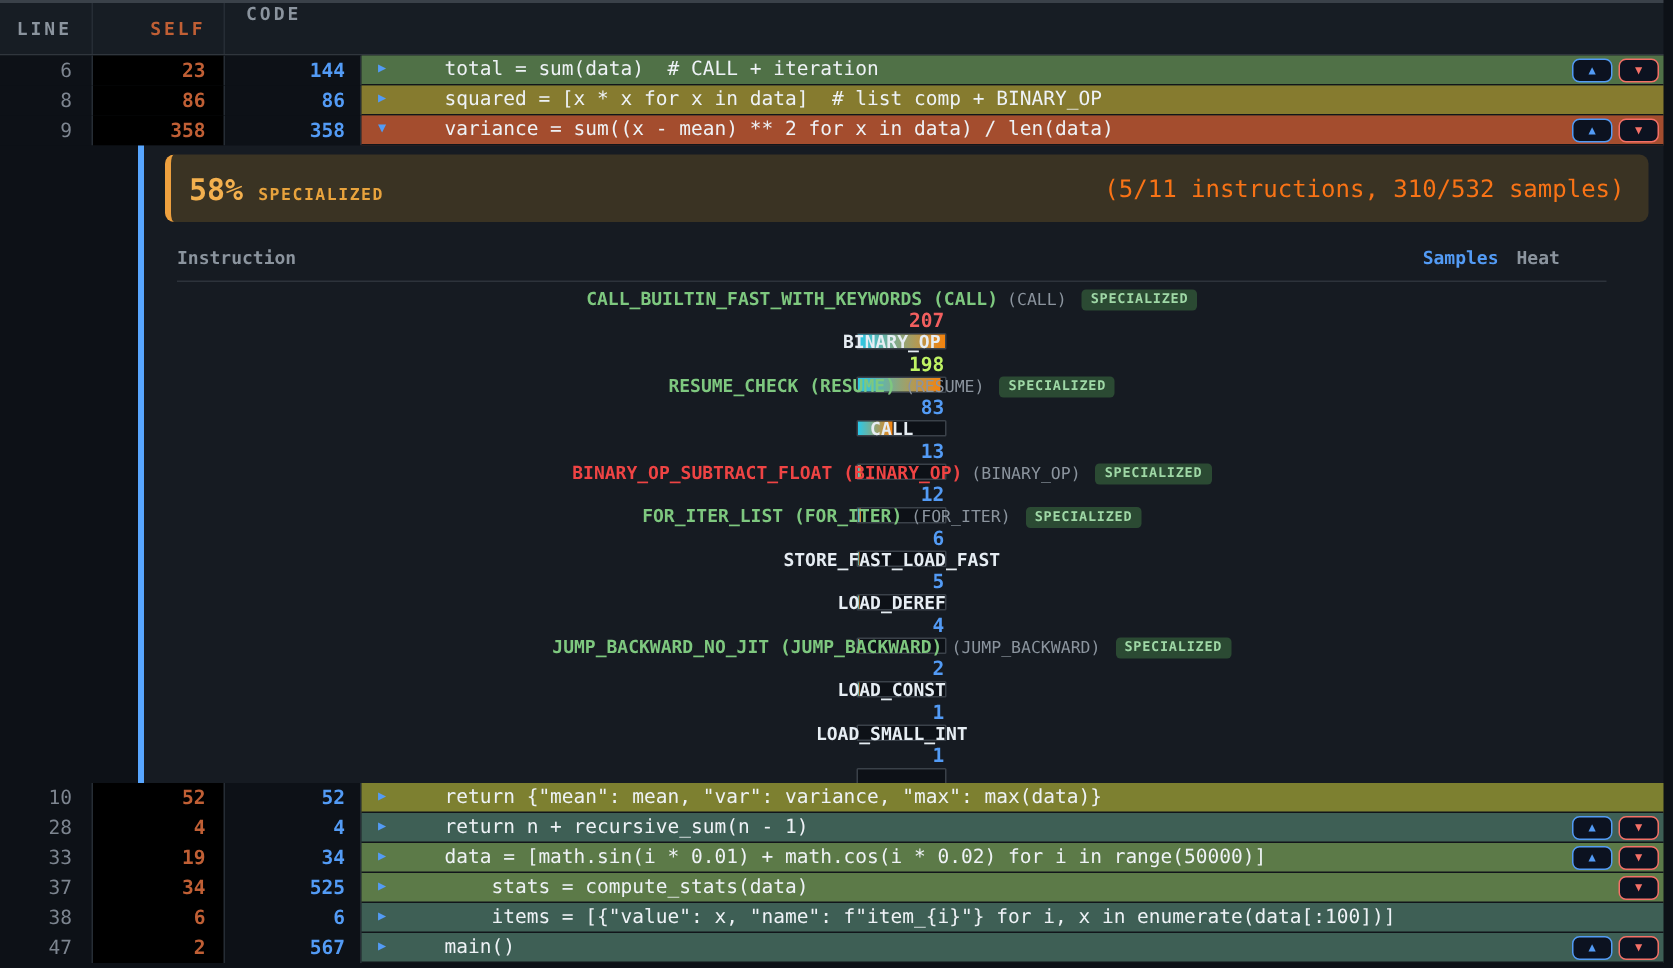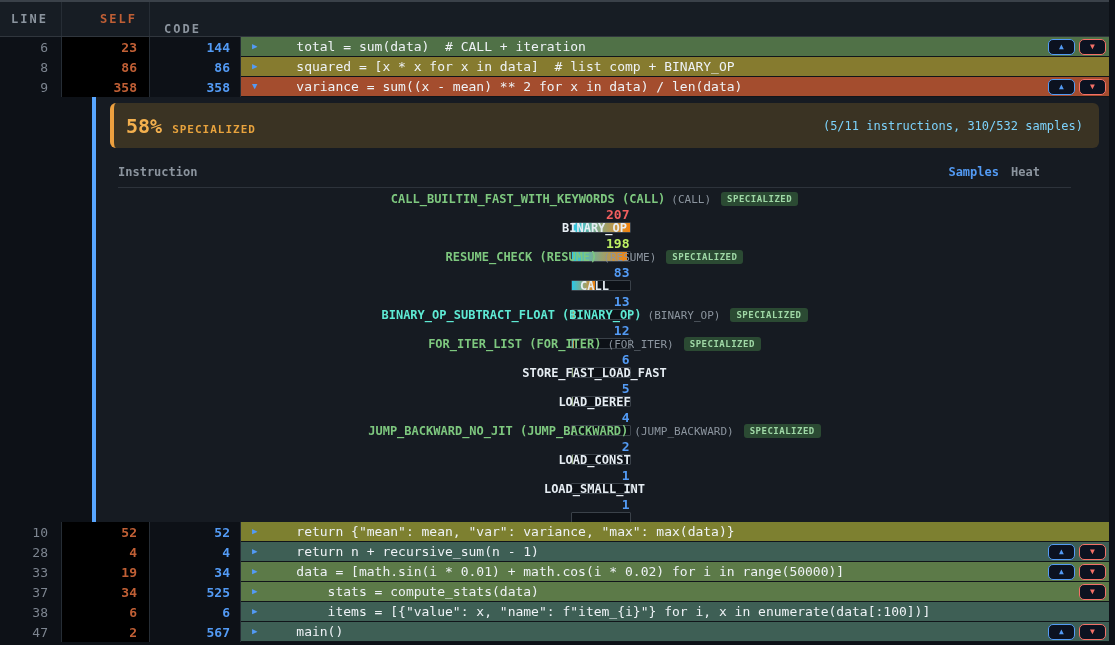--- a/index.html
+++ b/index.html
@@ -2,21 +2,21 @@
 <html><head>
 <meta charset="utf-8">
 <style>
   * { box-sizing: border-box; margin: 0; padding: 0; }
   html, body { width: 1115px; height: 645px; background: #0d1117; overflow: hidden;
     font-family: "DejaVu Sans Mono", "Liberation Mono", monospace; }
   .app { width: 1109px; border-top: 2px solid #3a4149; }
 
   
   .hdr { display: flex; height: 35px; background: #171d24; border-bottom: 1px solid #30363d;
-    align-items: flex-end; font-size: 12px; font-weight: bold; letter-spacing: 2px; color: #8b949e; }
+    align-items: flex-start; font-size: 12px; font-weight: bold; letter-spacing: 2px; color: #8b949e; }
   .c-line  { width: 62px;  text-align: right; padding-right: 13px; border-right: 1px solid #262d35; height: 100%; display:flex; align-items:center; justify-content:flex-end; }
   .c-self  { width: 88px;  text-align: right; padding-right: 12px; border-right: 1px solid #262d35; height: 100%; display:flex; align-items:center; justify-content:flex-end; }
   .c-total { width: 91px;  text-align: right; padding-right: 10px; border-right: 1px solid #262d35; height: 100%; display:flex; align-items:center; justify-content:flex-end; }
   .c-code  { flex: 1; padding-left: 14px; }
   .hdr .self-h  { color: #c05f35; }
   .hdr .total-h { color: #539bf5; }
 
   
   .crow { display: flex; height: 20px; font-size: 13px; line-height: 19px; }
   .crow .c-line  { color: #7d8590; background: #0d1117; font-weight: normal; font-size: 13px; letter-spacing: 0; }
@@ -35,21 +35,21 @@
   .panel { display: flex; height: 425px; }
   .panel-gutter { width: 92px; background: #0d1117; flex: none; }
   .panel-accent { width: 4px; background: #58a6ff; flex: none; }
   .panel-body { flex: 1; background: #161b22; padding: 6px 10px 0 14px; }
 
   .banner { height: 45px; background: #3a3323; border-left: 4px solid #eda03f; border-radius: 6px;
     display: flex; align-items: center; justify-content: space-between; padding: 0 16px 0 12px; margin-bottom: 9px; }
   .banner-left { display: flex; align-items: baseline; gap: 10px; }
   .banner-pct { font-size: 20px; font-weight: bold; color: #f3b04e; }
   .banner-lbl { font-size: 11px; font-weight: bold; color: #e8a33d; letter-spacing: 1px; }
-  .banner-detail { font-size: 12px; color: #7dd3fc; }
+  .banner-detail { font-size: 16px; color: #f97316; }
 
   .itable { margin: 0 28px 0 8px; }
   .ithdr { display: flex; height: 31px; align-items: center; border-bottom: 1px solid #2d333b;
     font-size: 12px; font-weight: bold; color: #8b949e; }
   .icol-name { flex: 1; }
   .icol-samples { width: 70px; text-align: right; }
   .icol-heat { width: 60px; margin-left: 12px; flex: none; }
   .ithdr .samples-h { color: #539bf5; }
   .irow { display: flex; height: 29px; align-items: center; flex-direction: column; }
   .iname { font-size: 12px; font-weight: bold; white-space: nowrap; }
@@ -156,21 +156,21 @@
 
         <div class="irow">
           <div class="icol-name"><span class="iname" style="color: rgb(230, 237, 243);">CALL</span></div>
           <div class="isamples" style="color: rgb(83, 155, 245);">13</div>
           <div class="heatbar">
               <div class="heatfill" style="width: 5%;"></div>
             </div>
         </div>
 
         <div class="irow">
-          <div class="icol-name"><span class="iname" style="color: #5eead4; text-align: center;">BINARY_OP_SUBTRACT_FLOAT (BINARY_OP)</span><span class="ibase">(BINARY_OP)</span><span class="badge">SPECIALIZED</span></div>
+          <div class="icol-name"><span class="iname" style="color: #ef4444; text-align: center;">BINARY_OP_SUBTRACT_FLOAT (BINARY_OP)</span><span class="ibase">(BINARY_OP)</span><span class="badge">SPECIALIZED</span></div>
           <div class="isamples" style="color: rgb(83, 155, 245);">12</div>
           <div class="heatbar">
               <div class="heatfill" style="width: 5%;"></div>
             </div>
         </div>
 
         <div class="irow">
           <div class="icol-name"><span class="iname" style="color: rgb(126, 200, 127);">FOR_ITER_LIST (FOR_ITER)</span><span class="ibase">(FOR_ITER)</span><span class="badge">SPECIALIZED</span></div>
           <div class="isamples" style="color: rgb(83, 155, 245);">6</div>
           <div class="heatbar">

